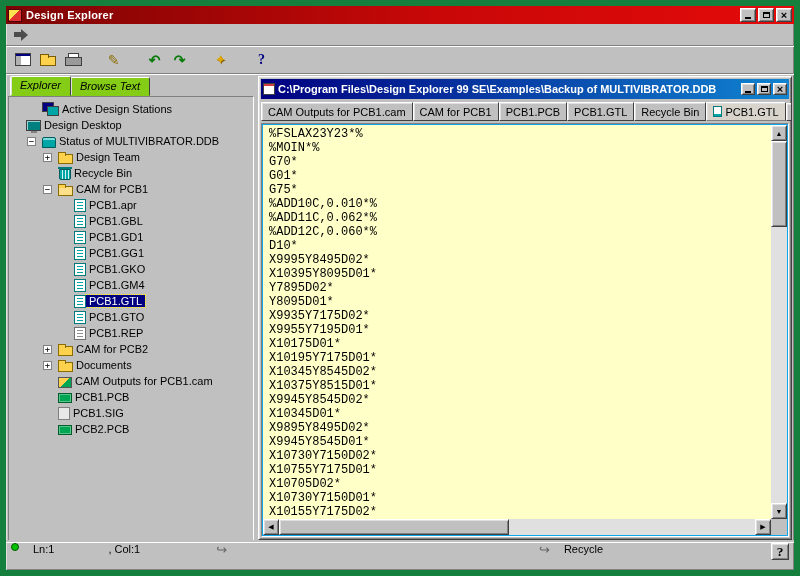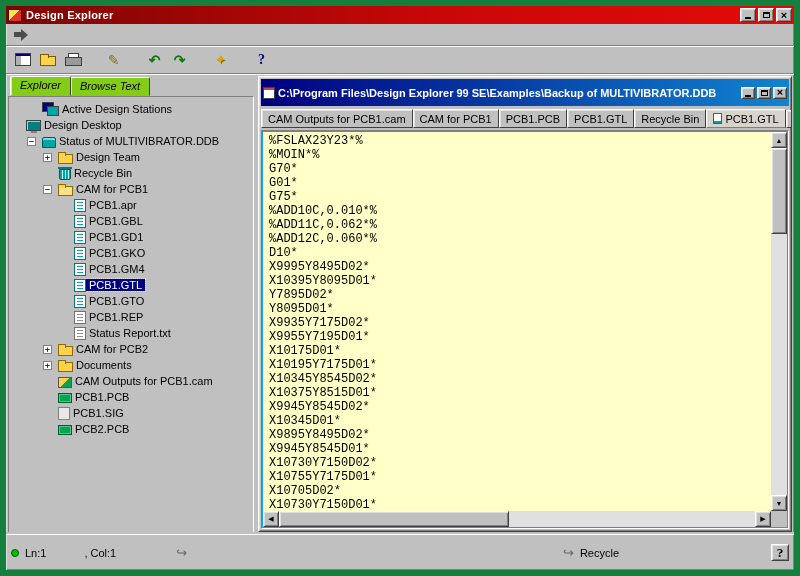--- a/index.html
+++ b/index.html
@@ -98,21 +98,21 @@
   .ticon-pcb{width:14px;height:10px;margin-top:2px;background:#00a651;border:1px solid #005c2c;
              box-shadow:inset 0 0 0 1px rgba(255,255,255,.35);}
   .ticon-sig{width:12px;height:13px;background:#e8e8e8;border:1px solid #808080;}
 
   .splitter{width:4px;flex:none;}
 
   
   .right-panel{flex:1;min-width:0;display:flex;padding-bottom:2px;}
   .doc-window{flex:1;display:flex;flex-direction:column;border:1px solid;border-color:#fff #404040 #404040 #fff;
               box-shadow:inset 1px 1px 0 #dfdfdf, inset -1px -1px 0 #808080;background:#c0c0c0;min-width:0;}
-  .doc-titlebar{height:27px;flex:none;display:flex;align-items:center;gap:3px;padding:1px 2px;margin:2px 2px 0 2px;
+  .doc-titlebar{height:20px;flex:none;display:flex;align-items:center;gap:3px;padding:1px 2px;margin:2px 2px 0 2px;
                 background:linear-gradient(90deg,#000080,#1084d0);}
   .doc-icon{width:12px;height:12px;flex:none;background:#fff;border:1px solid #404040;box-shadow:inset 0 2px 0 #d04040;}
   .doc-title{color:#fff;font-weight:bold;flex:1;white-space:nowrap;overflow:hidden;}
   .doc-tabs{height:22px;flex:none;display:flex;align-items:flex-end;padding:1px 2px 0 2px;overflow:hidden;}
   .doc-tab{display:inline-flex;align-items:center;gap:3px;padding:2px 6px;border:1px solid;
            border-color:#fff #404040 #404040 #fff;background:#c0c0c0;box-shadow:inset 1px 1px 0 #dfdfdf;
            height:19px;white-space:nowrap;}
   .doc-tab.active{background:#d8d4cc;border-bottom-color:#808080;}
   .tab-doc-icon{width:9px;height:11px;background:#fff;border:1px solid #007a7a;
                 box-shadow:inset 0 -6px 0 -4px #00a6a6, inset 0 -2px 0 0 #ffffff;}
@@ -132,21 +132,21 @@
         display:flex;align-items:center;justify-content:center;padding:0;}
   .vtrack{flex:1;position:relative;}
   .vthumb{position:absolute;left:0;top:0;width:16px;height:86px;background:#c0c0c0;border:1px solid;
           border-color:#fff #404040 #404040 #fff;box-shadow:inset 1px 1px 0 #dfdfdf, inset -1px -1px 0 #808080;}
   .htrack{flex:1;position:relative;}
   .hthumb{position:absolute;top:0;left:0;height:16px;width:230px;background:#c0c0c0;border:1px solid;
           border-color:#fff #404040 #404040 #fff;box-shadow:inset 1px 1px 0 #dfdfdf, inset -1px -1px 0 #808080;}
   .scroll-corner{position:absolute;right:1px;bottom:1px;width:16px;height:16px;background:#c0c0c0;}
 
   
-  .statusbar{height:36px;flex:none;display:flex;align-items:center;padding:0 5px;gap:6px;
+  .statusbar{height:28px;flex:none;display:flex;align-items:flex-start;padding:0 5px;gap:14px;
              border-top:1px solid #fff;box-shadow:0 -2px 0 #c0c0c0;}
   .green-dot{width:8px;height:8px;border-radius:50%;background:#00c000;border:1px solid #005c00;flex:none;}
   .s-arrow{color:#666;font-size:13px;line-height:1;}
   .sp-a{width:26px;}.sp-b{width:48px;}.sp-c{width:140px;}
   .flex1{flex:1;}
   .help-btn{width:18px;height:17px;background:#c0c0c0;border:1px solid;border-color:#fff #404040 #404040 #fff;
             box-shadow:inset 1px 1px 0 #dfdfdf, inset -1px -1px 0 #808080;font-weight:bold;
             display:flex;align-items:center;justify-content:center;padding:0;font-family:"Liberation Serif",serif;}
 </style>
 </head>
@@ -275,20 +275,26 @@
           <div class="tree-row">
             <span class="indent" style="width: 48px;"></span>
             <span class="exp-slot"></span>
             <span class="ticon ticon-report"></span>
             <span class="tlabel">PCB1.GD1</span>
           </div>
           <div class="tree-row">
             <span class="indent" style="width: 48px;"></span>
             <span class="exp-slot"></span>
             <span class="ticon ticon-report"></span>
+            <span class="tlabel">PCB1.GG1</span>
+          </div>
+          <div class="tree-row">
+            <span class="indent" style="width: 48px;"></span>
+            <span class="exp-slot"></span>
+            <span class="ticon ticon-report"></span>
             <span class="tlabel">PCB1.GKO</span>
           </div>
           <div class="tree-row">
             <span class="indent" style="width: 48px;"></span>
             <span class="exp-slot"></span>
             <span class="ticon ticon-report"></span>
             <span class="tlabel">PCB1.GM4</span>
           </div>
           <div class="tree-row">
             <span class="indent" style="width: 48px;"></span>
@@ -300,26 +306,20 @@
             <span class="indent" style="width: 48px;"></span>
             <span class="exp-slot"></span>
             <span class="ticon ticon-report"></span>
             <span class="tlabel">PCB1.GTO</span>
           </div>
           <div class="tree-row">
             <span class="indent" style="width: 48px;"></span>
             <span class="exp-slot"></span>
             <span class="ticon ticon-text"></span>
             <span class="tlabel">PCB1.REP</span>
-          </div>
-          <div class="tree-row">
-            <span class="indent" style="width: 48px;"></span>
-            <span class="exp-slot"></span>
-            <span class="ticon ticon-text"></span>
-            <span class="tlabel">Status Report.txt</span>
           </div>
           <div class="tree-row">
             <span class="indent" style="width: 32px;"></span>
             <span class="exp-slot">
               <span class="expander">+</span>
             </span>
             <span class="ticon ticon-folder"></span>
             <span class="tlabel">CAM for PCB2</span>
           </div>
           <div class="tree-row">

